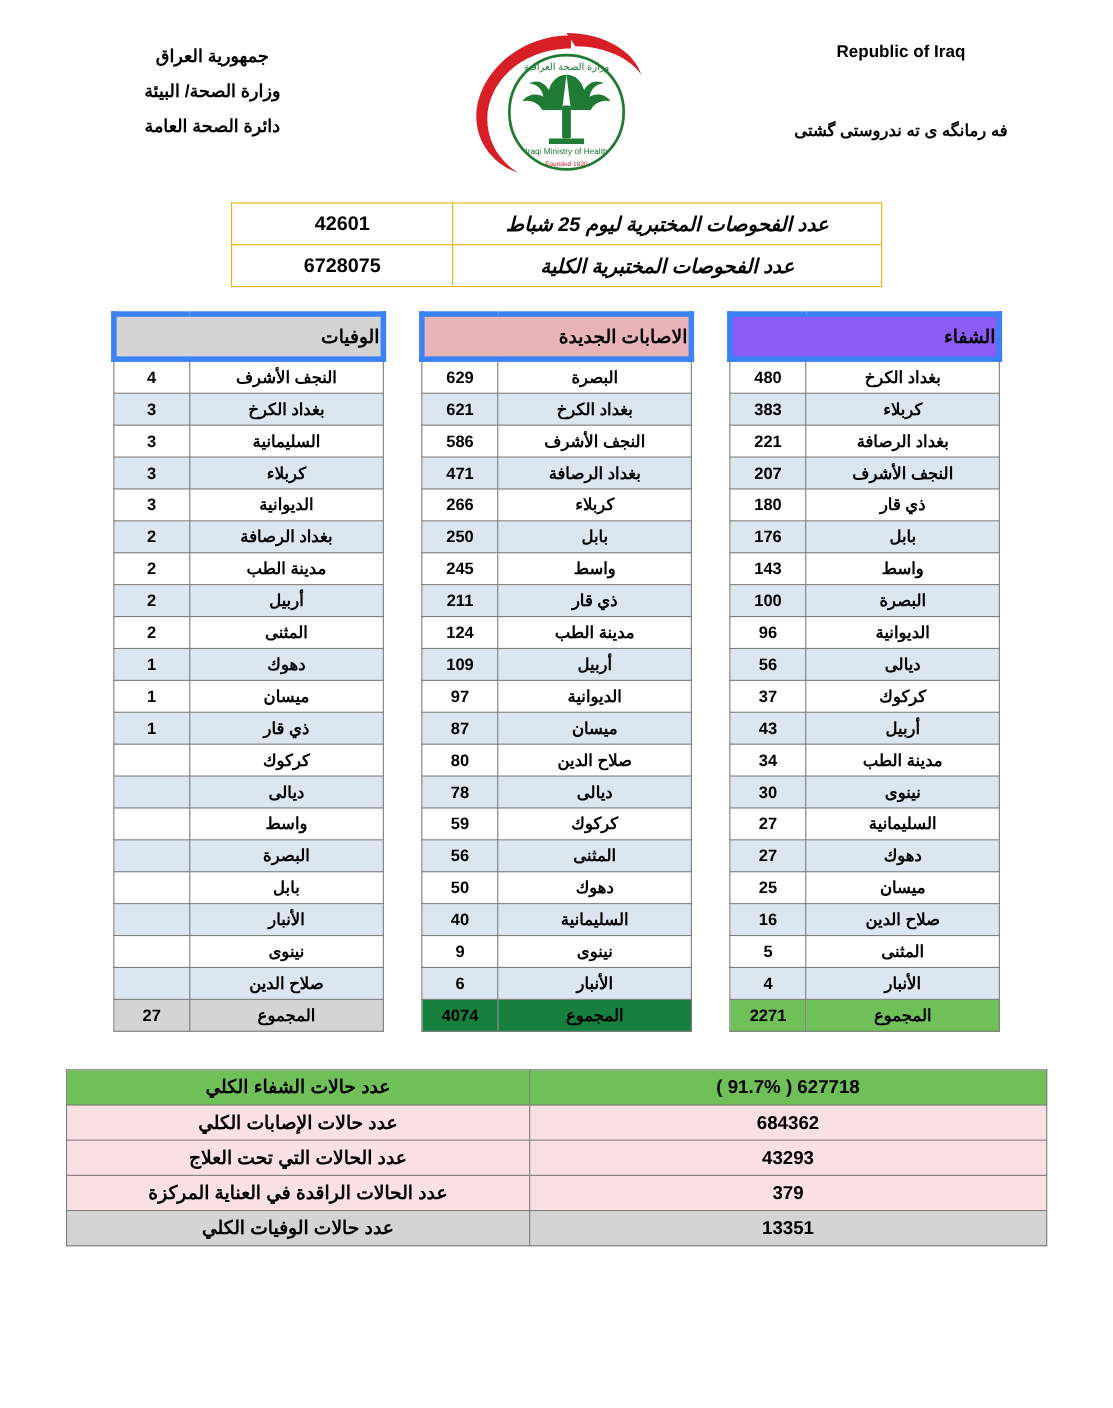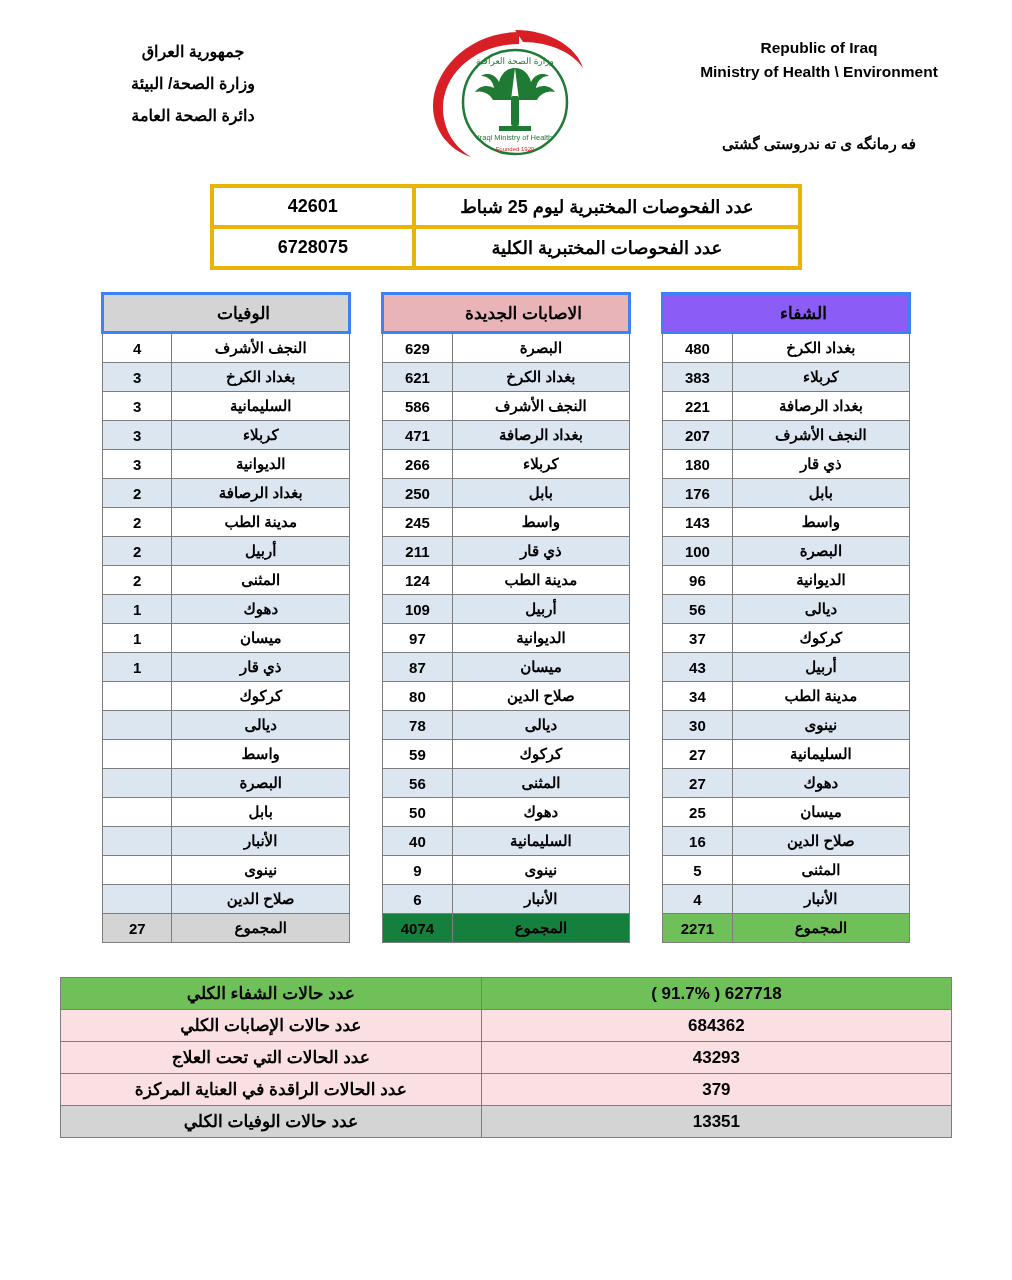--- a/index.html
+++ b/index.html
@@ -81,50 +81,50 @@
   }
 
   
   .tests-table {
     margin: 22px auto 0 auto;
     border-collapse: collapse;
     width: 592px;
     direction: rtl;
   }
   .tests-table td {
-    border: 4px solid #eab308;
+    border: 1px solid #eab308;
     height: 37px;
     font-size: 18px;
     font-weight: bold;
     text-align: center;
     padding: 0 10px;
   }
-  .tests-label { width: 400px; }
+  .tests-label { width: 400px; font-style: italic; }
   .tests-value { width: 192px; }
 
   
   .tables-row {
     display: flex;
     flex-direction: row;
     justify-content: center;
     gap: 30px;
     margin-top: 22px;
     direction: rtl;
   }
   .col-table {
     border-collapse: collapse;
     width: 250px;
     direction: rtl;
   }
   .col-table th {
-    border: 3px solid #3b82f6;
+    border: 5px solid #3b82f6;
     height: 34px;
     font-size: 17px;
     font-weight: bold;
-    text-align: center;
+    text-align: right;
     padding-left: 36px;
   }
   .col-table td {
     border: 1px solid #7d7d7d;
     height: 28px;
     font-size: 15px;
     font-weight: bold;
     text-align: center;
     padding: 0;
   }
@@ -163,21 +163,20 @@
   .sum-grey  { background: #d4d4d4; }
 </style>
 </head>
 <body>
 
 <div class="page">
 
   <div class="header">
     <div class="header-side header-en">
       <div>Republic of Iraq</div>
-      <div>Ministry of Health \ Environment</div>
       <div class="kurdish">فه رمانگه ى ته ندروستى گشتى</div>
     </div>
 
     <div class="logo-wrap">
       <svg width="190" height="140" viewBox="0 0 190 140">
 
         <path d="M108 8 C58 8 22 46 22 82 C22 106 38 126 60 133 C42 122 32 104 32 84 C32 50 64 20 108 20 Z" fill="#d81f26"></path>
         <path d="M104 6 C140 6 166 24 172 44 C163 30 140 18 112 18 Z" fill="#d81f26"></path>
 
         <circle cx="104" cy="78" r="52" fill="#ffffff" stroke="#1f7a34" stroke-width="2.5"></circle>

